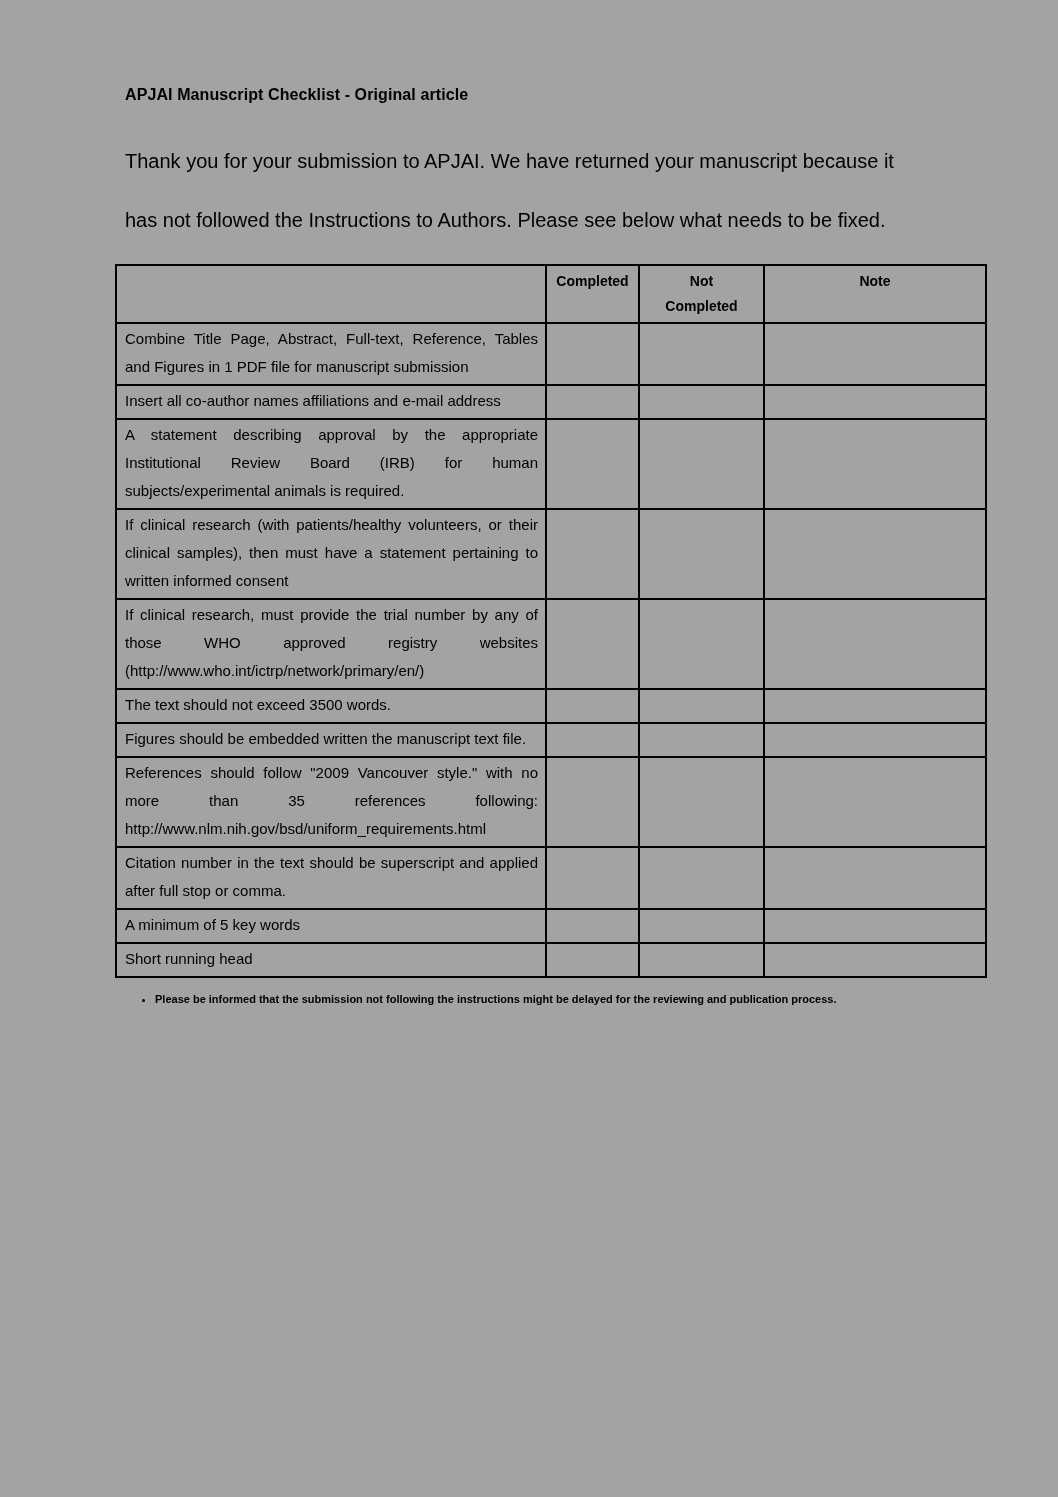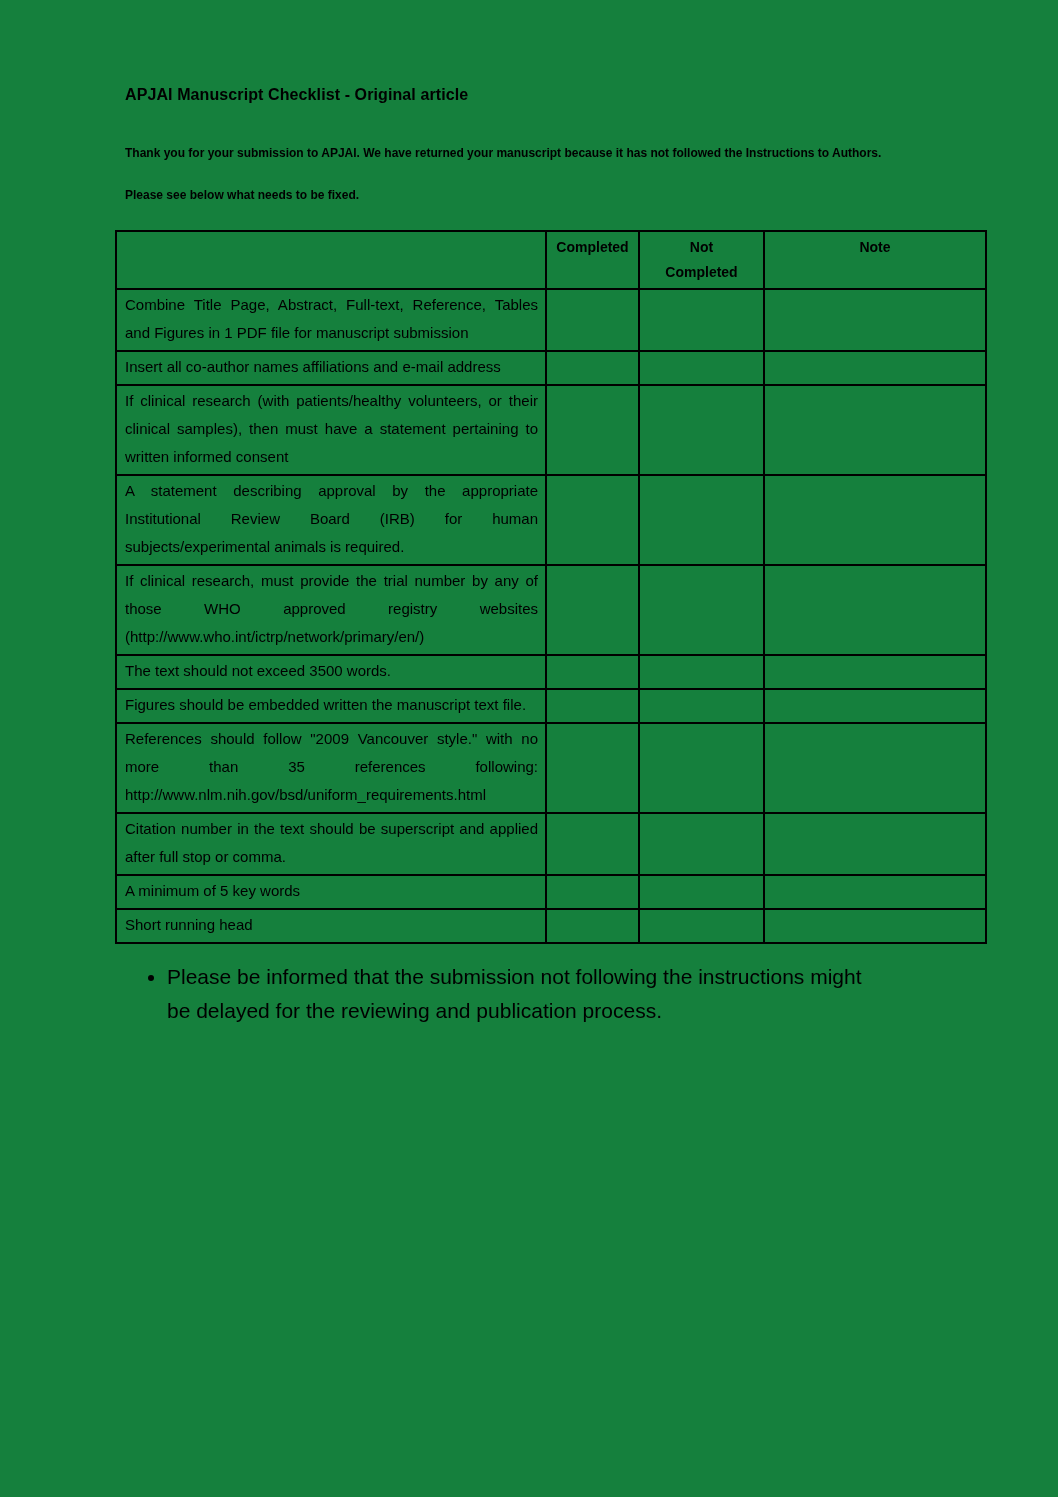--- a/index.html
+++ b/index.html
@@ -5,38 +5,37 @@
   html, body {
     margin: 0;
     padding: 0;
     background: #ffffff;
   }
   .page {
     position: relative;
     width: 1058px;
     height: 1497px;
     box-sizing: border-box;
-    background: #15803d;
+    background: #a3a3a3;
     color: #000000;
     font-family: "Liberation Sans", sans-serif;
     padding: 86px 73px 0 115px;
     overflow: hidden;
   }
   .doc-title {
     font-size: 16px;
     font-weight: bold;
     margin: 0 0 28px 10px;
     letter-spacing: 0.1px;
   }
   .intro {
-    font-size: 12px;
-    line-height: 42px;
+    font-size: 20px;
+    line-height: 59px;
     margin: 0 0 14px 10px;
     max-width: 782px;
-    font-weight: bold;
   }
   table.checklist {
     border-collapse: collapse;
     table-layout: fixed;
     width: 870px;
   }
   table.checklist th,
   table.checklist td {
     border: 2px solid #000000;
     vertical-align: top;
@@ -63,24 +62,24 @@
   td.c-item {
     text-align: justify;
     overflow-wrap: anywhere;
   }
   .remarks-heading {
     font-size: 17px;
     font-weight: bold;
     margin: 34px 0 4px 10px;
   }
   ul.remarks-list {
-    margin: 16px;
+    margin: 4px;
     padding-left: 36px;
-    font-size: 21px;
-    font-weight: normal;
+    font-size: 11px;
+    font-weight: bold;
     line-height: 34px;
   }
   ul.remarks-list li {
     max-width: 705px;
   }
 </style>
 </head>
 <body>
 
 <div class="page">
@@ -111,27 +110,27 @@
         <td></td>
         <td></td>
       </tr>
       <tr>
         <td class="c-item">Insert all co-author names affiliations and e-mail address</td>
         <td></td>
         <td></td>
         <td></td>
       </tr>
       <tr>
-        <td class="c-item">If clinical research (with patients/healthy volunteers, or their clinical samples), then must have a statement pertaining to written informed consent</td>
+        <td class="c-item">A statement describing approval by the appropriate Institutional Review Board (IRB) for human subjects/experimental animals is required.</td>
         <td></td>
         <td></td>
         <td></td>
       </tr>
       <tr>
-        <td class="c-item">A statement describing approval by the appropriate Institutional Review Board (IRB) for human subjects/experimental animals is required.</td>
+        <td class="c-item">If clinical research (with patients/healthy volunteers, or their clinical samples), then must have a statement pertaining to written informed consent</td>
         <td></td>
         <td></td>
         <td></td>
       </tr>
       <tr>
         <td class="c-item">If clinical research, must provide the trial number by any of those WHO approved registry websites (http://www.who.int/ictrp/network/primary/en/)</td>
         <td></td>
         <td></td>
         <td></td>
       </tr>

